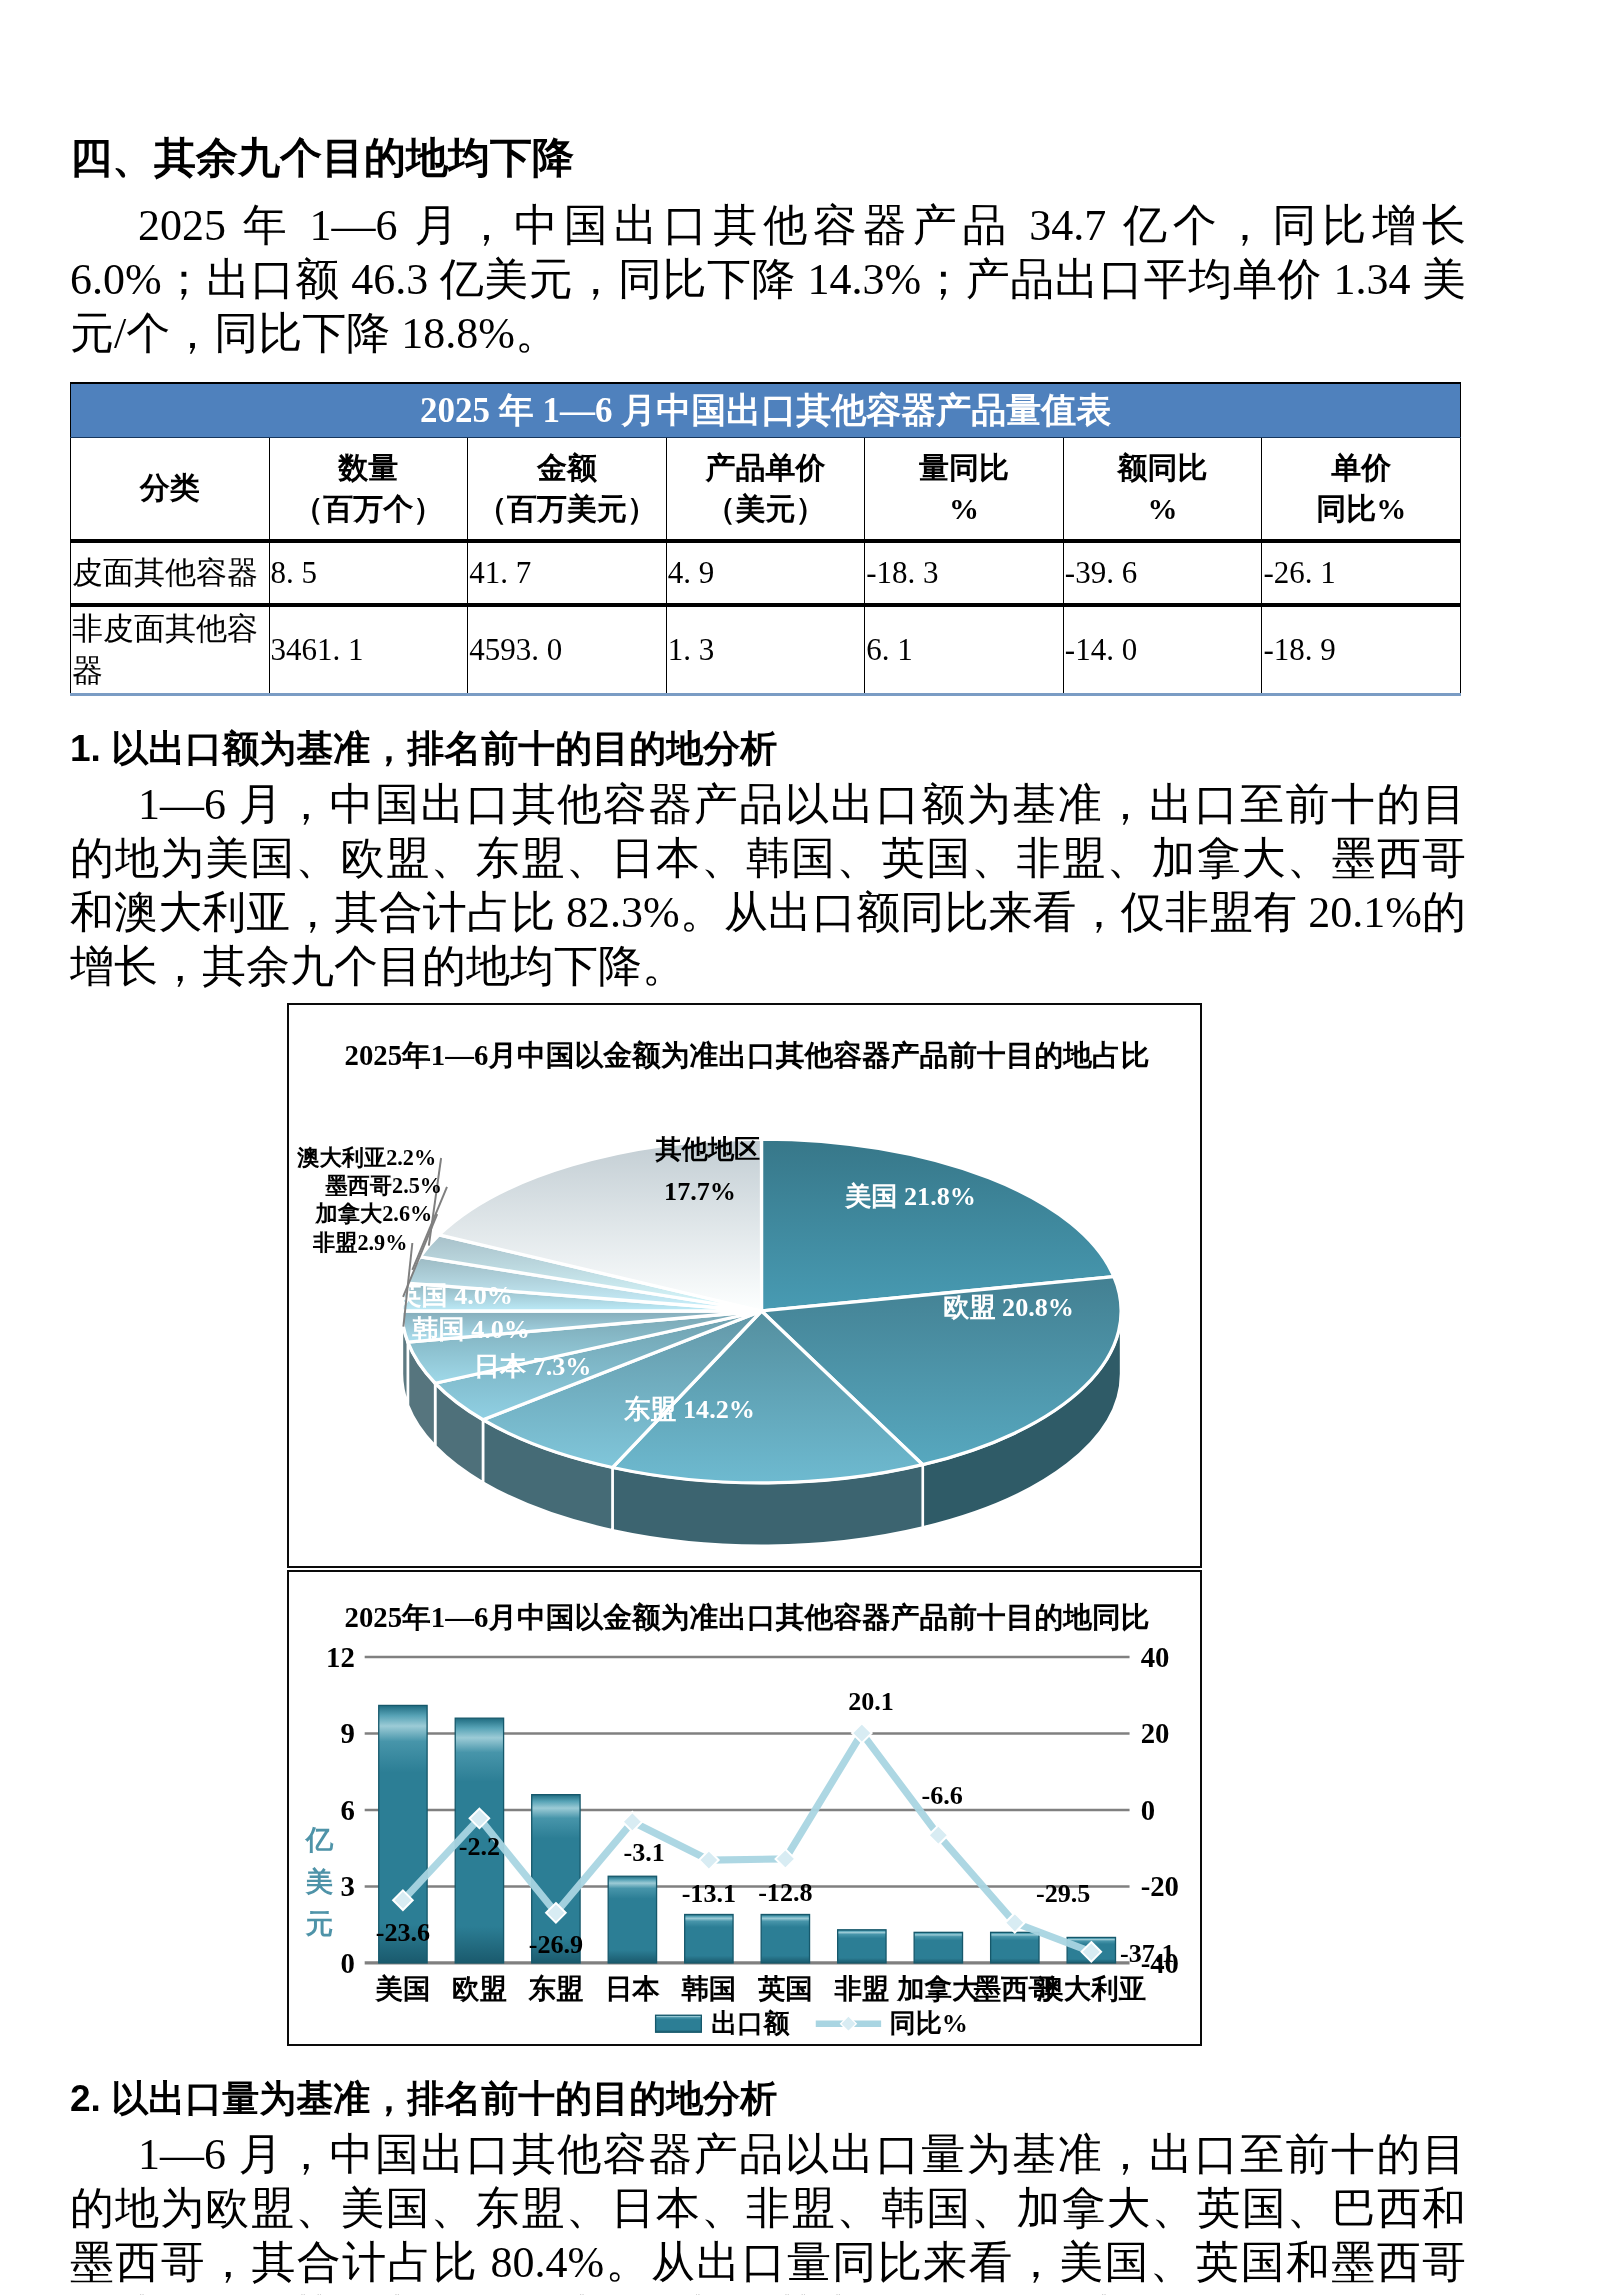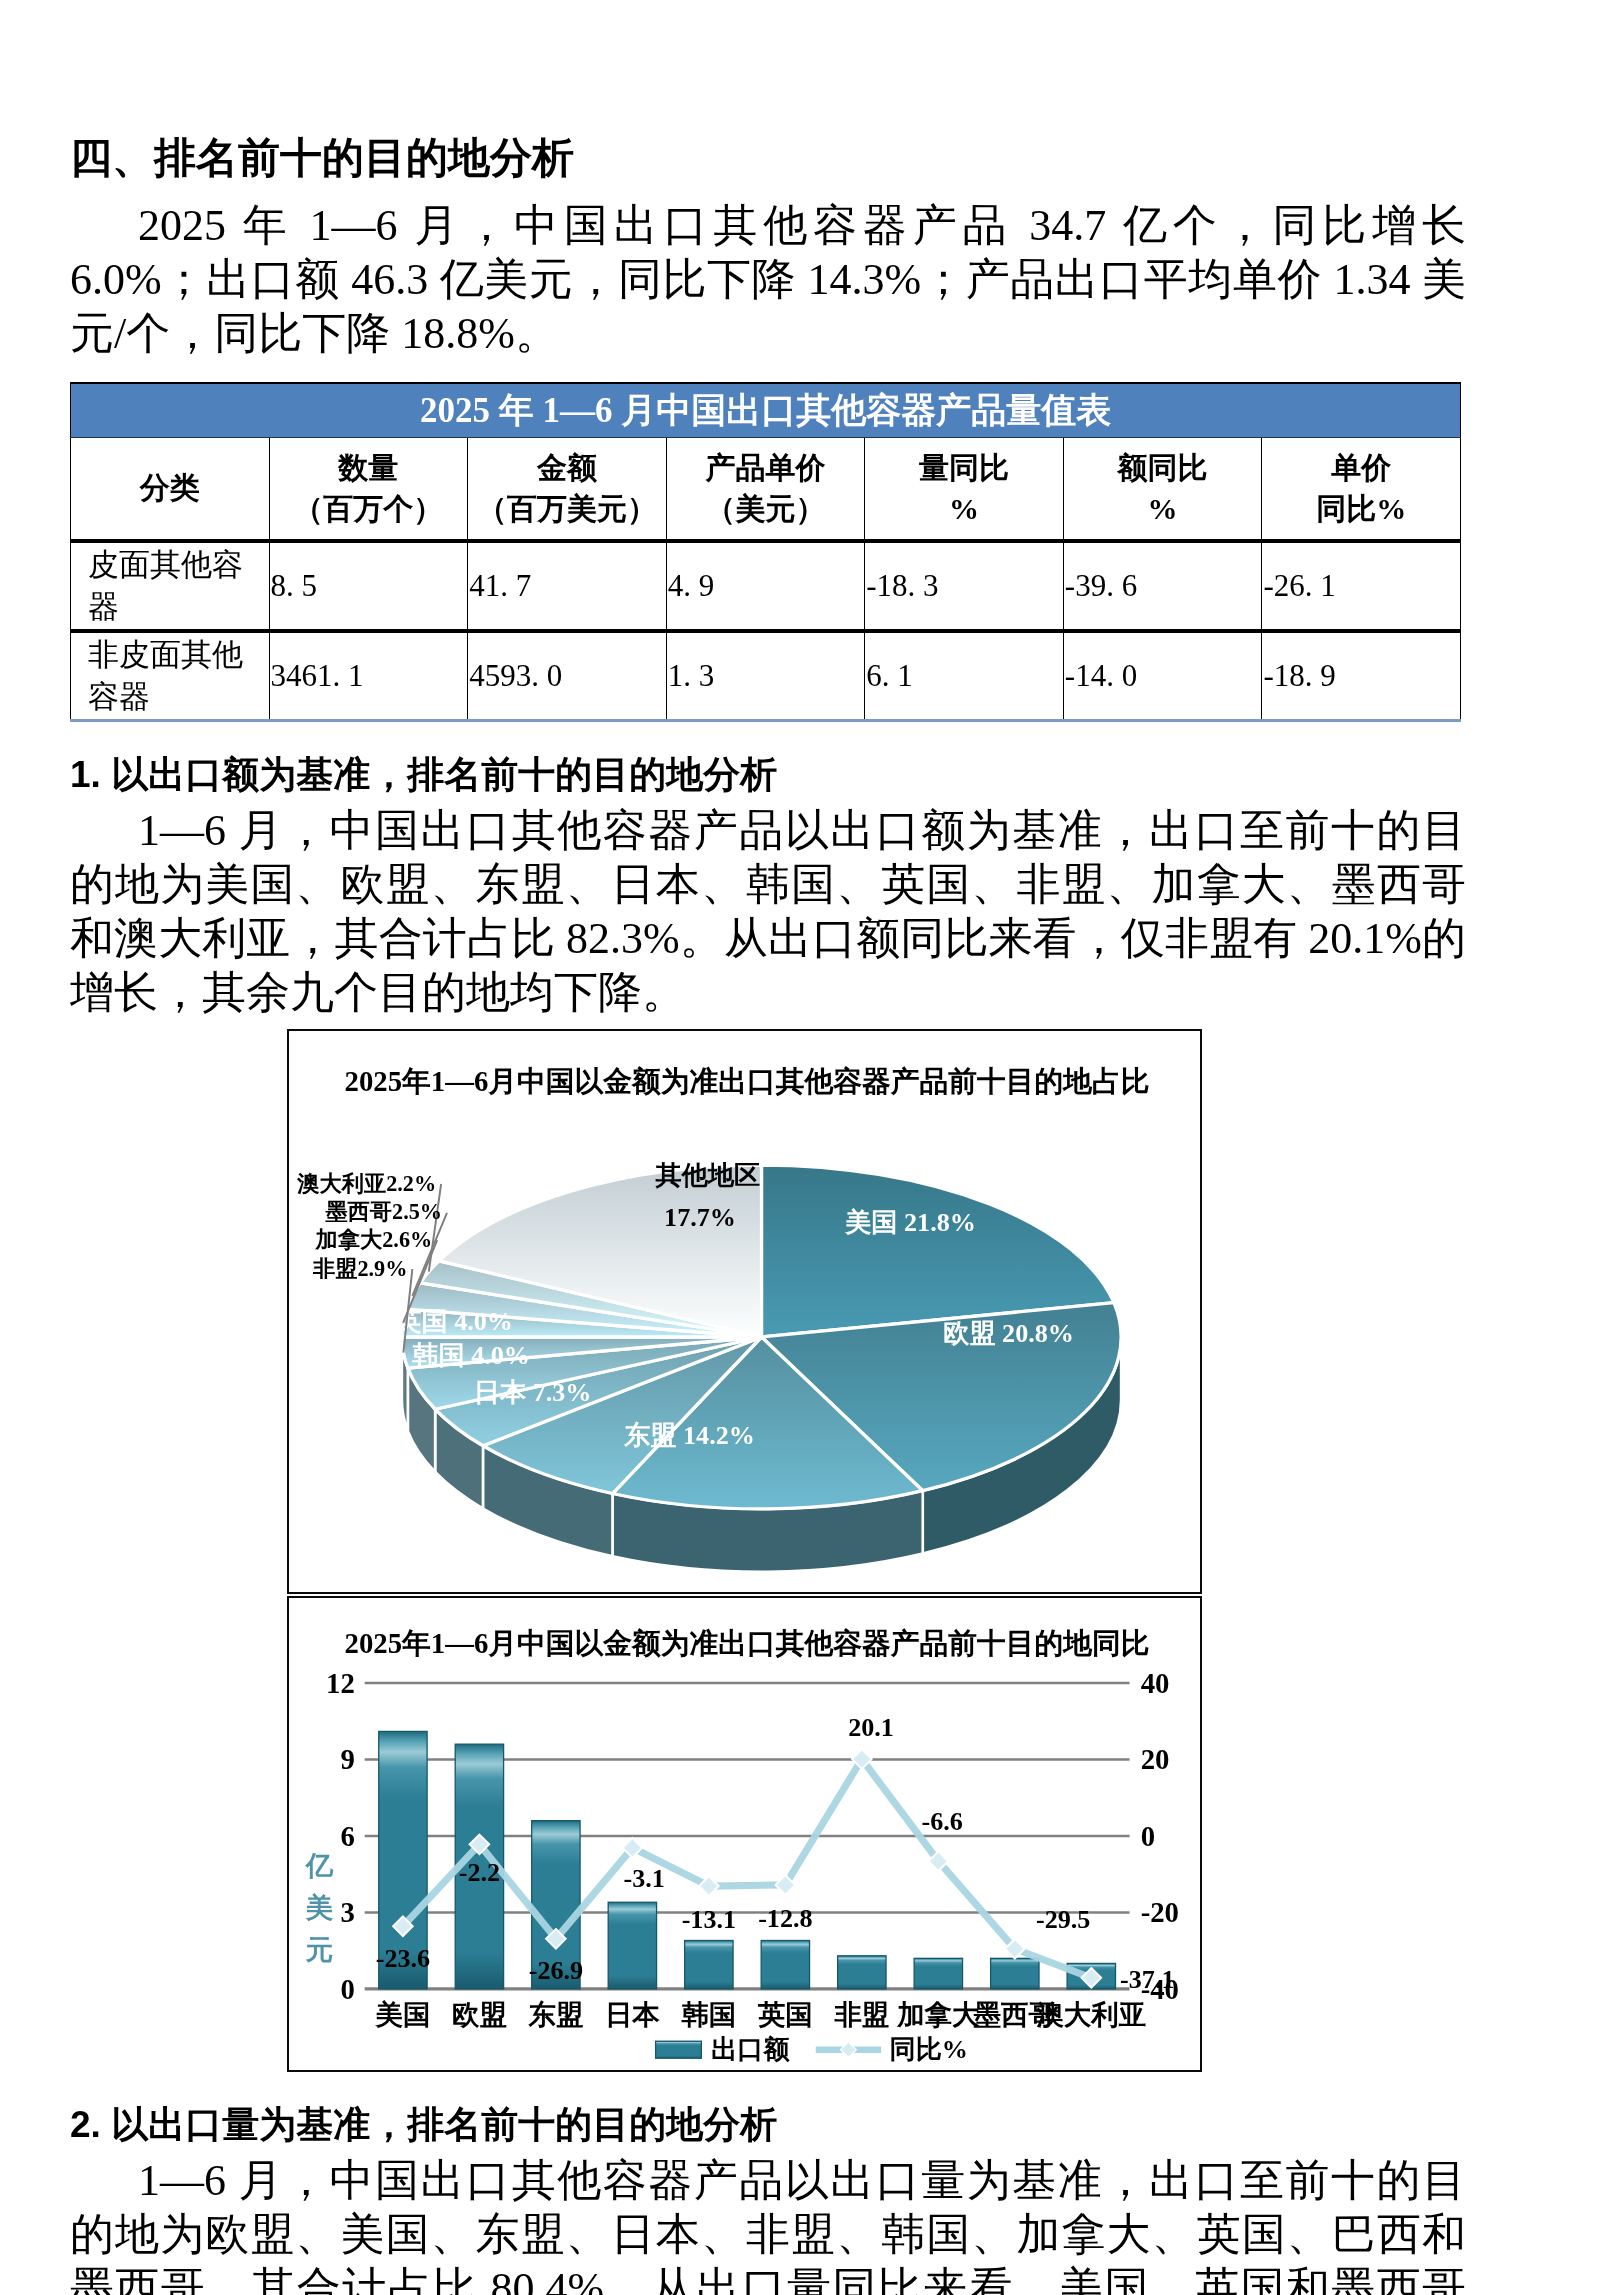--- a/index.html
+++ b/index.html
@@ -9,34 +9,34 @@
   h2.sec-title{font-family:"Liberation Sans","DejaVu Sans",sans-serif;font-weight:bold;font-size:37px;margin:31px 0 6.5px 0;line-height:1.2;}
   p.body-para{font-size:44px;line-height:54px;text-align:justify;text-indent:68px;margin:0;}
   
   table.vt{border-collapse:collapse;width:1391px;margin-top:21px;table-layout:fixed;}
   table.vt td,table.vt th{border-left:1.3px solid #000;border-right:1.3px solid #000;}
   .vt-title{background:#4F81BD;color:#ffffff;font-weight:bold;font-size:35px;text-align:center;height:51px;border:2px solid #000;border-bottom:1.3px solid #17365D;}
   .vt-head th{background:#fff;font-weight:bold;font-size:30px;line-height:1.35;text-align:center;height:93px;border-top:1.3px solid #000;border-bottom:4.6px solid #000;padding:3.9px 1.3px;}
   .vt-head th span{display:block;}
   .vt-row td{font-size:31px;text-align:left;height:58px;border-bottom:4.6px solid #000;}
   .vt-row.last td{border-bottom:3.9px solid #7A9CC4;}
-  .vt-row td.cat{text-align:left;padding-left:17px;}
+  .vt-row td.cat{text-align:left;padding-left:1px;}
   
   .charts{margin-left:217px;margin-top:9.2px;}
   .chart-box{width:911px;border:2.6px solid #0a0a0a;background:#fff;}
   .chart-box + .chart-box{margin-top:2px;}
   svg{display:block;}
   .ct{font-family:"Liberation Serif","DejaVu Serif",serif;font-weight:bold;}
 </style>
 </head>
 <body>
 
 <div class="page">
 
-  <h1 class="doc-title">四、排名前十的目的地分析</h1>
+  <h1 class="doc-title">四、其余九个目的地均下降</h1>
 
   <p class="body-para">2025 年 1—6 月，中国出口其他容器产品 34.7 亿个，同比增长 6.0%；出口额 46.3 亿美元，同比下降 14.3%；产品出口平均单价 1.34 美元/个，同比下降 18.8%。</p>
 
   <table class="vt">
     <tbody>
         <tr>
       <td class="vt-title" colspan="7">2025 年 1—6 月中国出口其他容器产品量值表</td>
     </tr>
     <tr class="vt-head">
       <th style="width:268px">

